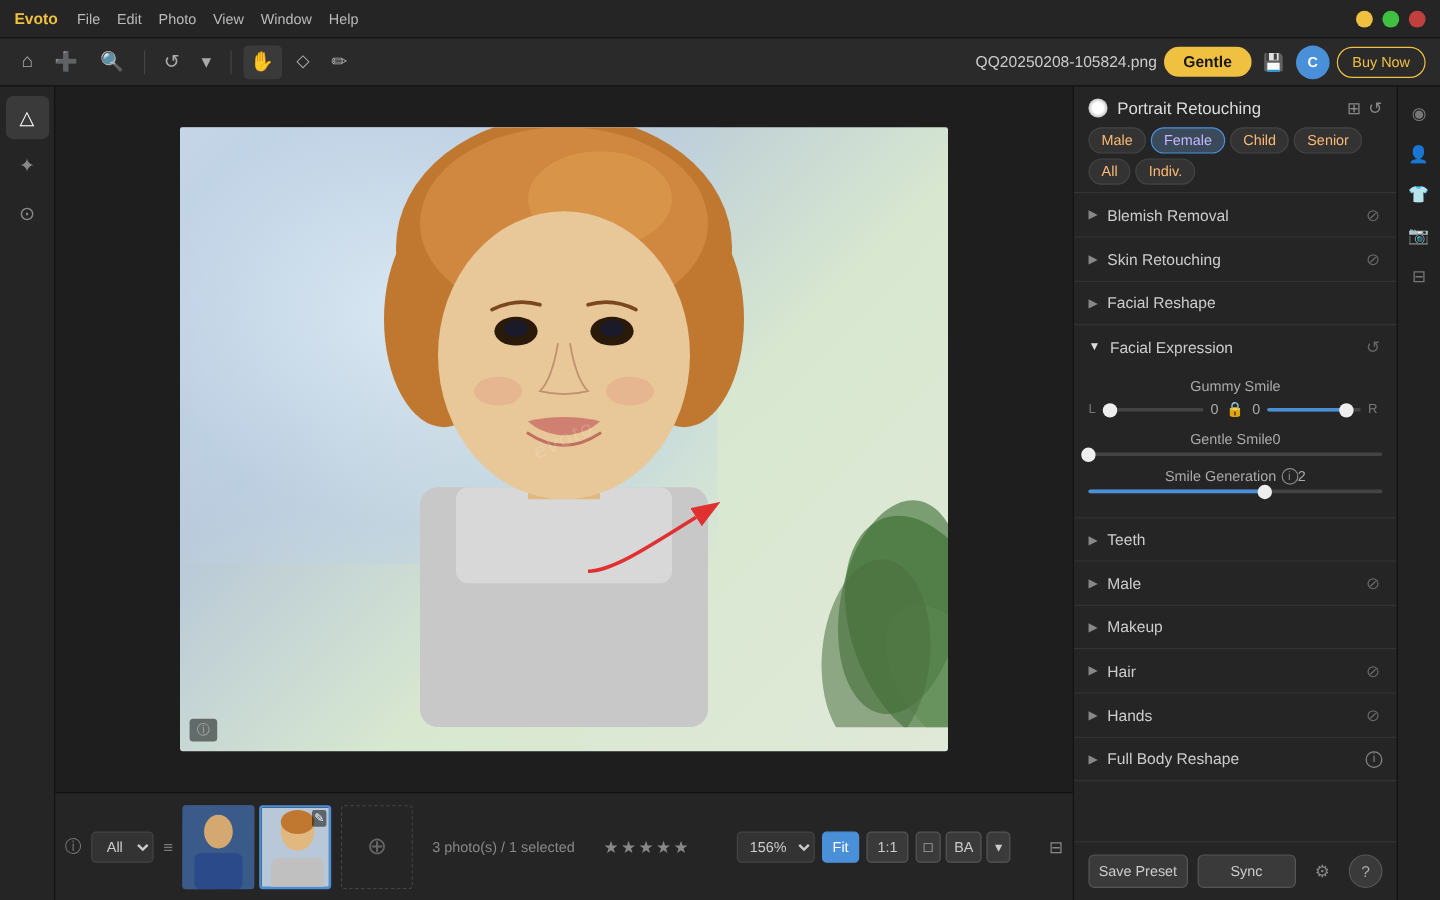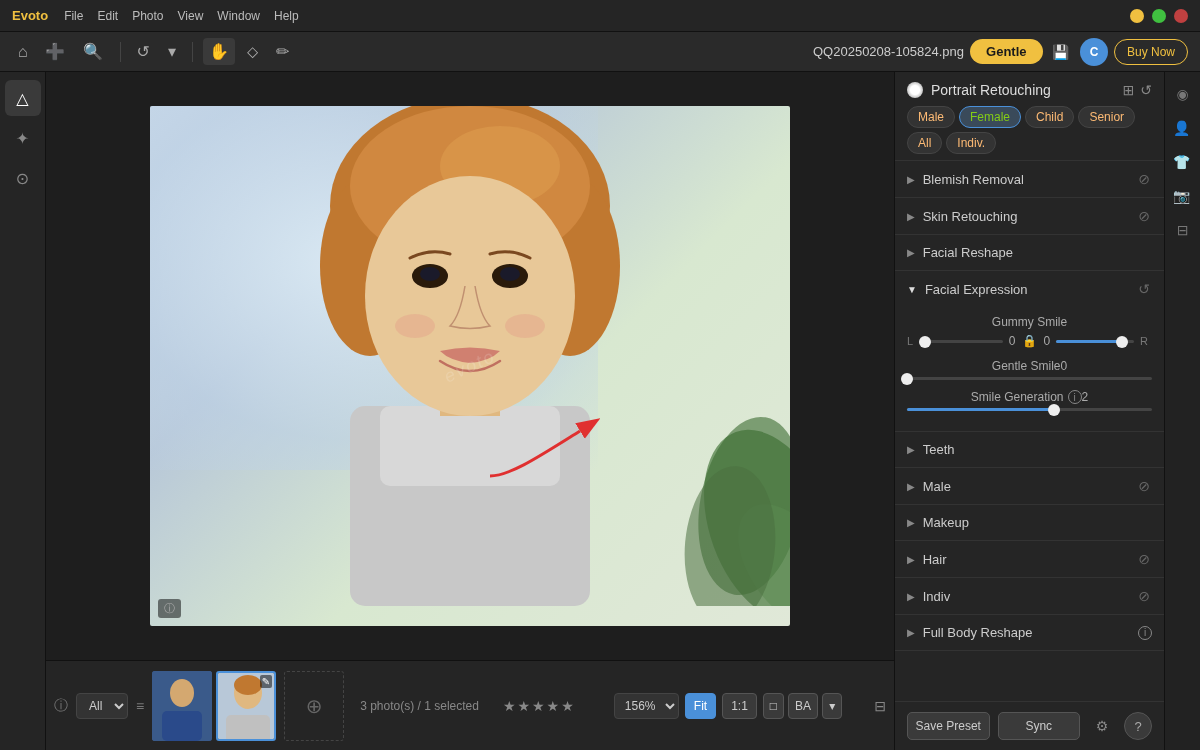--- a/index.html
+++ b/index.html
@@ -64,21 +64,21 @@
 
     
     .right-sidebar { width: 270px; background: #252525; border-left: 1px solid #111; display: flex; flex-direction: column; overflow: hidden; flex-shrink: 0; }
     .right-sidebar-header { padding: 10px 12px 6px; border-bottom: 1px solid #333; }
     .portrait-retouching-title { display: flex; align-items: center; gap: 8px; font-size: 14px; color: #ddd; font-weight: 500; }
     .pt-icon { width: 16px; height: 16px; background: radial-gradient(circle, #fff 40%, #888 100%); border-radius: 50%; flex-shrink: 0; }
     .pt-actions { margin-left: auto; display: flex; gap: 6px; }
     .pt-action-btn { background: none; border: none; color: #888; cursor: pointer; font-size: 14px; }
     .gender-tabs { display: flex; flex-wrap: wrap; gap: 4px; margin-top: 8px; }
     .gender-tab { background: #333; border: 1px solid #444; color: #fdba74; padding: 3px 10px; border-radius: 12px; font-size: 12px; cursor: pointer; }
-    .gender-tab.active { background: #3a4a5a; border-color: #4a90d9; color: #84cc16; }
+    .gender-tab.active { background: #3a4a5a; border-color: #4a90d9; color: #c4b5fd; }
 
     
     .right-panel-body { flex: 1; overflow-y: auto; overflow-x: hidden; }
     .right-panel-body::-webkit-scrollbar { width: 4px; }
     .right-panel-body::-webkit-scrollbar-track { background: #2a2a2a; }
     .right-panel-body::-webkit-scrollbar-thumb { background: #555; border-radius: 2px; }
 
     .section { border-bottom: 1px solid #333; }
     .section-header { display: flex; align-items: center; padding: 10px 12px; cursor: pointer; gap: 8px; }
     .section-arrow { color: #888; font-size: 10px; }
@@ -422,21 +422,21 @@
         <div class="section-header">
           <span class="section-arrow">▶</span>
           <span class="section-title">Hair</span>
           <button class="section-action">⊘</button>
         </div>
       </div>
 
       <div class="section">
         <div class="section-header">
           <span class="section-arrow">▶</span>
-          <span class="section-title">Indiv</span>
+          <span class="section-title">Hands</span>
           <button class="section-action">⊘</button>
         </div>
       </div>
 
       <div class="section">
         <div class="section-header">
           <span class="section-arrow">▶</span>
           <span class="section-title">Full Body Reshape</span>
           <div class="info-icon" style="margin-left:4px;">i</div>
         </div>

